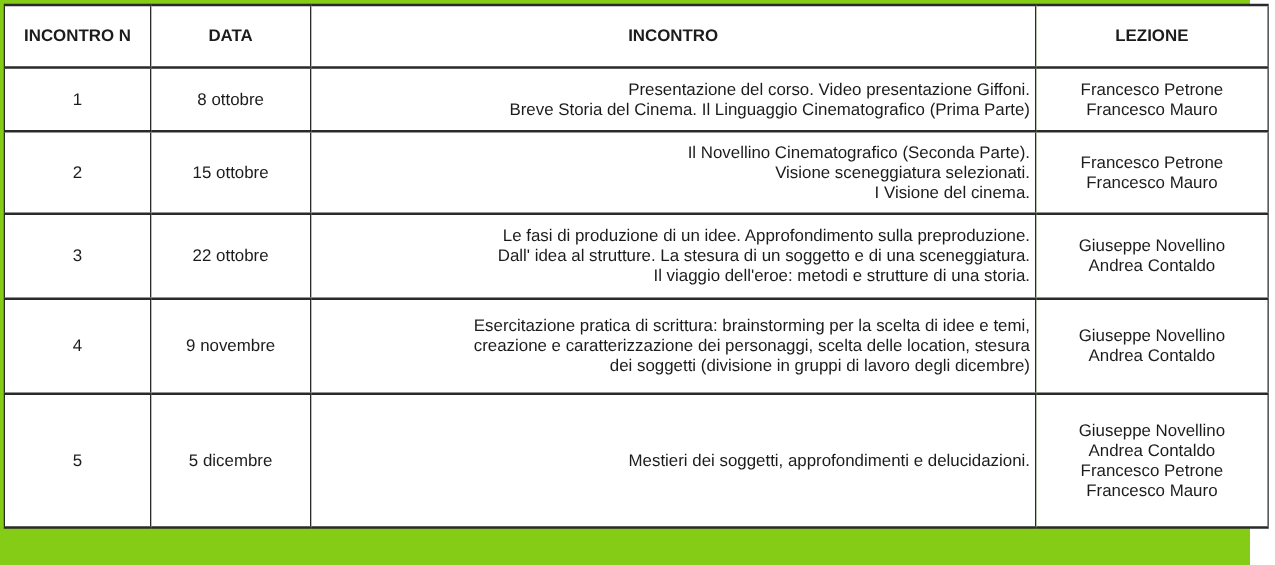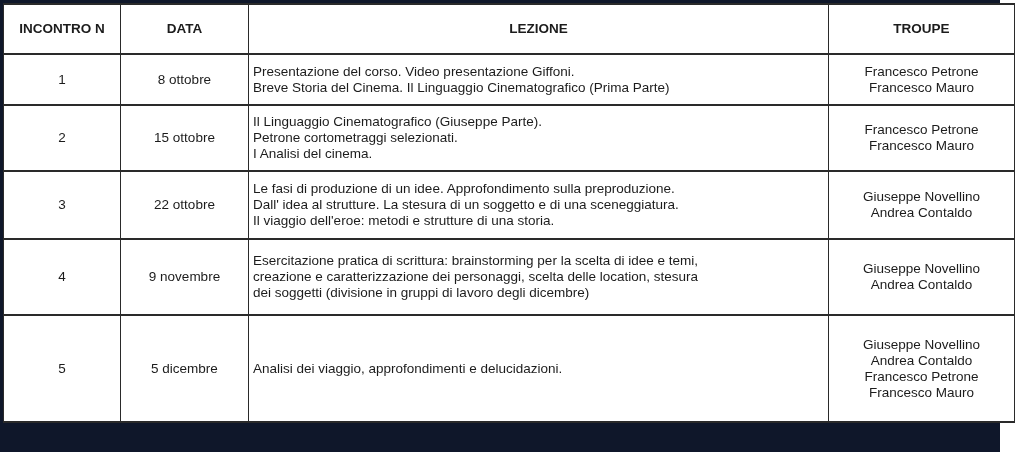--- a/index.html
+++ b/index.html
@@ -8,21 +8,21 @@
     background: #ffffff;
     width: 1020px;
     height: 452px;
     overflow: hidden;
     font-family: "Liberation Sans", sans-serif;
   }
   .page {
     position: absolute;
     left: 0; top: 0;
     width: 1000px; height: 452px;
-    background: #0f172a;
+    background: #84cc16;
   }
   table.schedule {
     position: absolute;
     left: 3px; top: 3px;
     width: 1011px;
     border-collapse: collapse;
     table-layout: fixed;
     color: #1c1c1c;
     font-size: 13.5px;
     line-height: 16px;
@@ -52,65 +52,65 @@
     font-weight: bold;
     text-align: center;
     font-size: 13.5px;
   }
   td.cell-incontro,
   td.cell-data,
   td.cell-troupe {
     text-align: center;
   }
   td.cell-lezione {
-    text-align: left;
+    text-align: right;
     padding-left: 7px;
     padding-right: 6px;
   }
 </style>
 </head>
 <body>
 
 <div class="page">
   <table class="schedule">
     <colgroup>
       <col class="c-incontro">
       <col class="c-data">
       <col class="c-lezione">
       <col class="c-troupe">
     </colgroup>
     <thead>
       <tr>
         <th>INCONTRO N</th>
         <th>DATA</th>
+        <th>INCONTRO</th>
         <th>LEZIONE</th>
-        <th>TROUPE</th>
       </tr>
     </thead>
     <tbody>
   <tr>
     <td class="cell-incontro">1</td>
     <td class="cell-data">8 ottobre</td>
     <td class="cell-lezione">
             <div>Presentazione del corso. Video presentazione Giffoni.</div>
             <div>Breve Storia del Cinema. Il Linguaggio Cinematografico (Prima Parte)</div>
           </td>
     <td class="cell-troupe">
             <div>Francesco Petrone</div>
             <div>Francesco Mauro</div>
           </td>
   </tr>
 
   <tr>
     <td class="cell-incontro">2</td>
     <td class="cell-data">15 ottobre</td>
     <td class="cell-lezione">
-            <div>Il Linguaggio Cinematografico (Giuseppe Parte).</div>
-            <div>Petrone cortometraggi selezionati.</div>
-            <div>I Analisi del cinema.</div>
+            <div>Il Novellino Cinematografico (Seconda Parte).</div>
+            <div>Visione sceneggiatura selezionati.</div>
+            <div>I Visione del cinema.</div>
           </td>
     <td class="cell-troupe">
             <div>Francesco Petrone</div>
             <div>Francesco Mauro</div>
           </td>
   </tr>
 
   <tr>
     <td class="cell-incontro">3</td>
     <td class="cell-data">22 ottobre</td>
@@ -136,21 +136,21 @@
     <td class="cell-troupe">
             <div>Giuseppe Novellino</div>
             <div>Andrea Contaldo</div>
           </td>
   </tr>
 
   <tr>
     <td class="cell-incontro">5</td>
     <td class="cell-data">5 dicembre</td>
     <td class="cell-lezione">
-            <div>Analisi dei viaggio, approfondimenti e delucidazioni.</div>
+            <div>Mestieri dei soggetti, approfondimenti e delucidazioni.</div>
           </td>
     <td class="cell-troupe">
             <div>Giuseppe Novellino</div>
             <div>Andrea Contaldo</div>
             <div>Francesco Petrone</div>
             <div>Francesco Mauro</div>
           </td>
   </tr>
 </tbody>
   </table>

